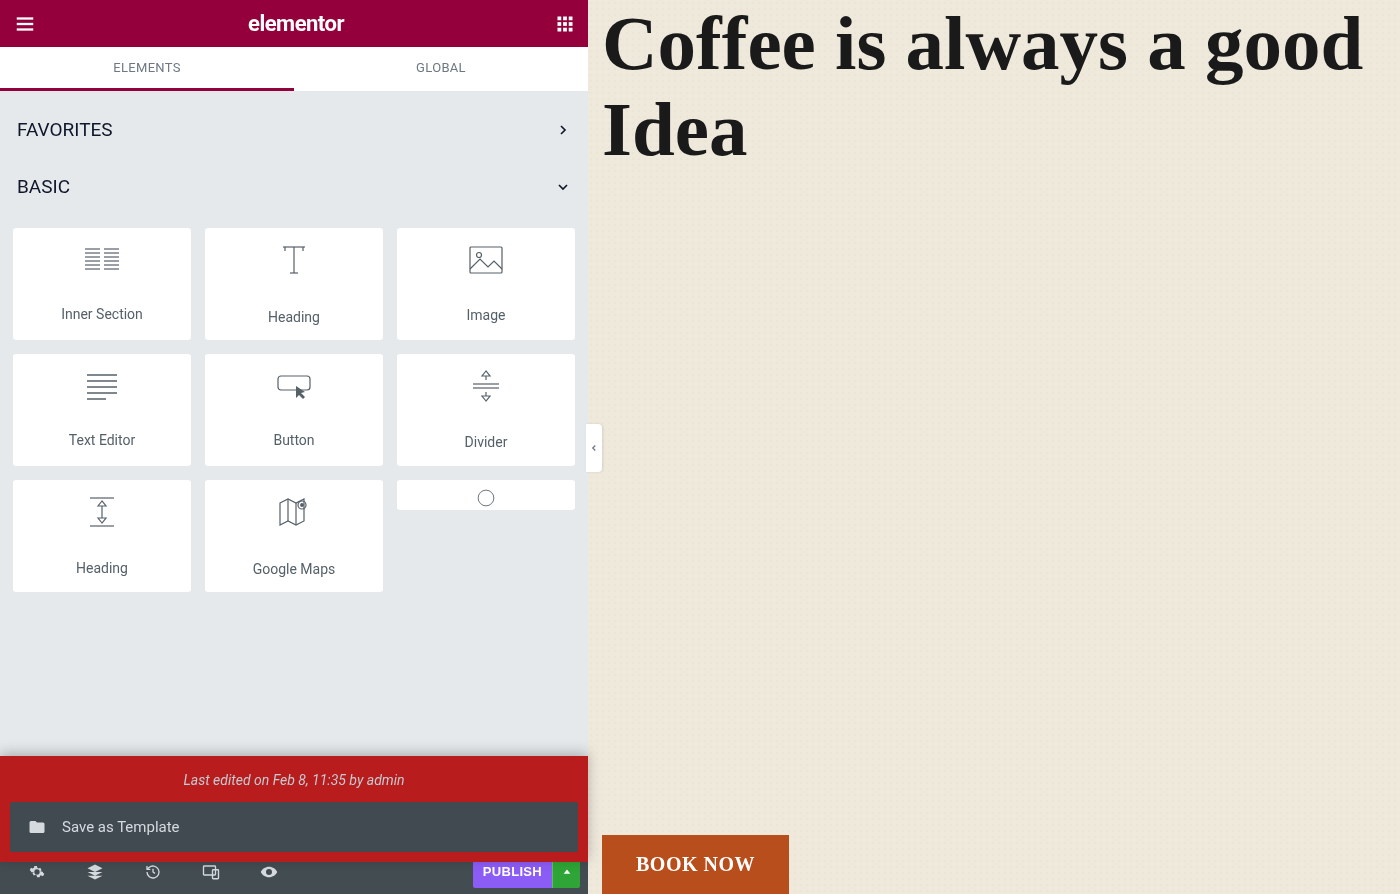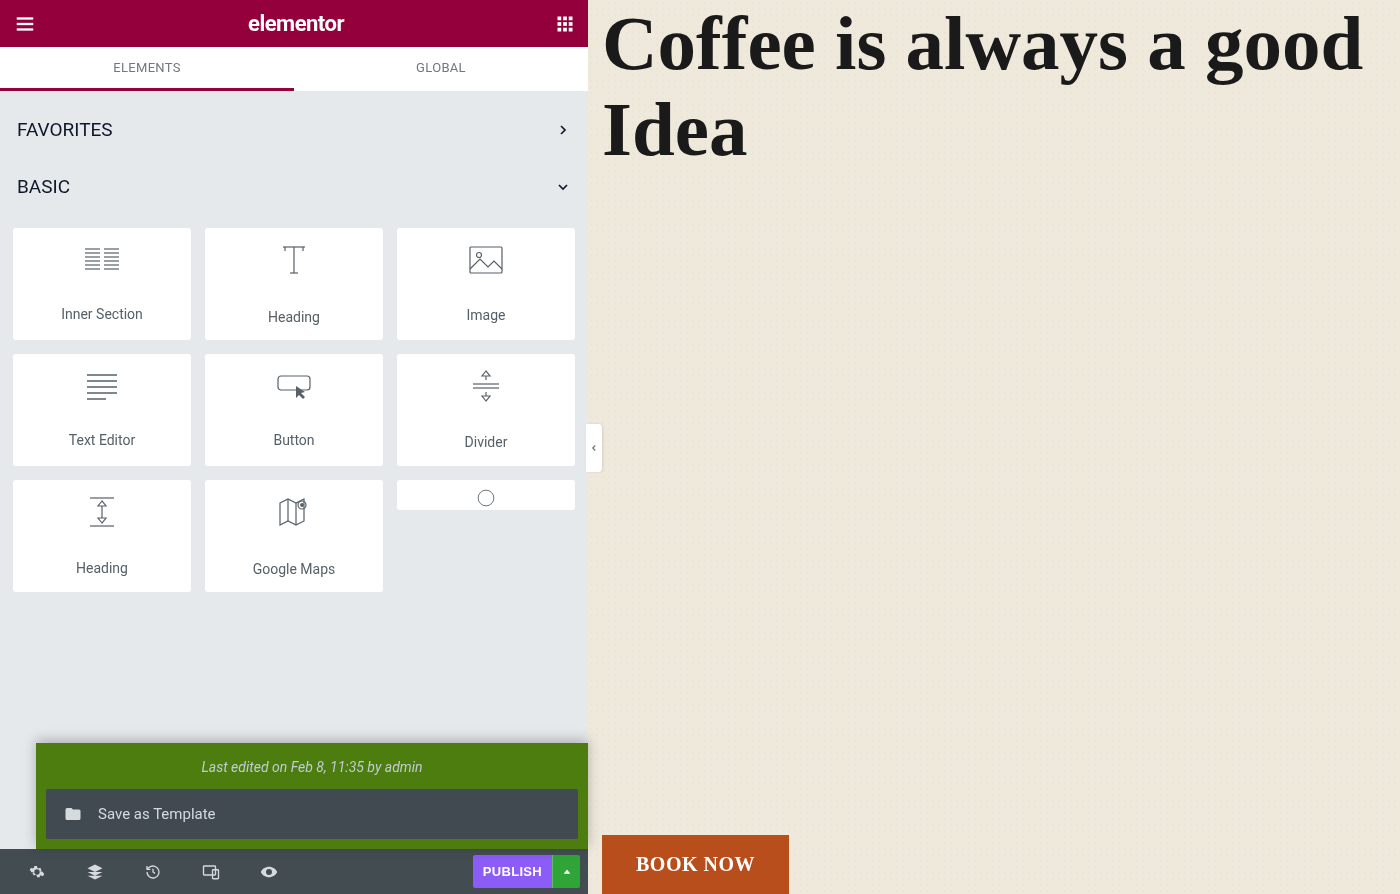--- a/index.html
+++ b/index.html
@@ -32,21 +32,21 @@
 .category-row.favorites { border-bottom: none; margin-bottom: 6px; }
 
 
 .widget-grid { display: grid; grid-template-columns: repeat(3, 1fr); gap: 14px; margin-top: 16px; }
 .widget-card { background: #fff; border-radius: 3px; height: 112px; display: flex; flex-direction: column; align-items: center; justify-content: center; cursor: grab; gap: 32px; }
 .widget-card svg { color: #556068; }
 .widget-label { font-size: 14px; color: #556068; }
 .widget-card.partial { height: 30px; overflow: hidden; justify-content: flex-start; padding-top: 8px; }
 
 
-.popup-overlay { position: absolute; bottom: 45px; left: 0; right: 0; background: #4d7c0f; box-shadow: 0 -3px 12px rgba(0,0,0,0.25); margin-left: 36px; }
+.popup-overlay { position: absolute; bottom: 32px; left: 0; right: 0; background: #b91c1c; box-shadow: 0 -3px 12px rgba(0,0,0,0.25); }
 .popup-meta { text-align: center; padding: 16px 0 14px; color: #c2cbd2; font-size: 14px; font-style: italic; }
 .popup-item { display: flex; align-items: center; gap: 16px; padding: 16px 18px; margin: 0 10px 10px 10px; background: #404a50; color: #d5dadf; font-size: 15px; cursor: pointer; border-radius: 2px; }
 .popup-item:last-child { margin-bottom: 10px; }
 .popup-item svg { color: #d5dadf; flex-shrink: 0; }
 
 
 .bottom-bar { height: 45px; background: #434c51; display: flex; align-items: center; padding: 0 8px; }
 .bottom-icon { width: 58px; height: 45px; display: flex; align-items: center; justify-content: center; color: #d5dadf; cursor: pointer; }
 .bottom-spacer { flex: 1; }
 .publish-wrap { display: flex; height: 33px; }

